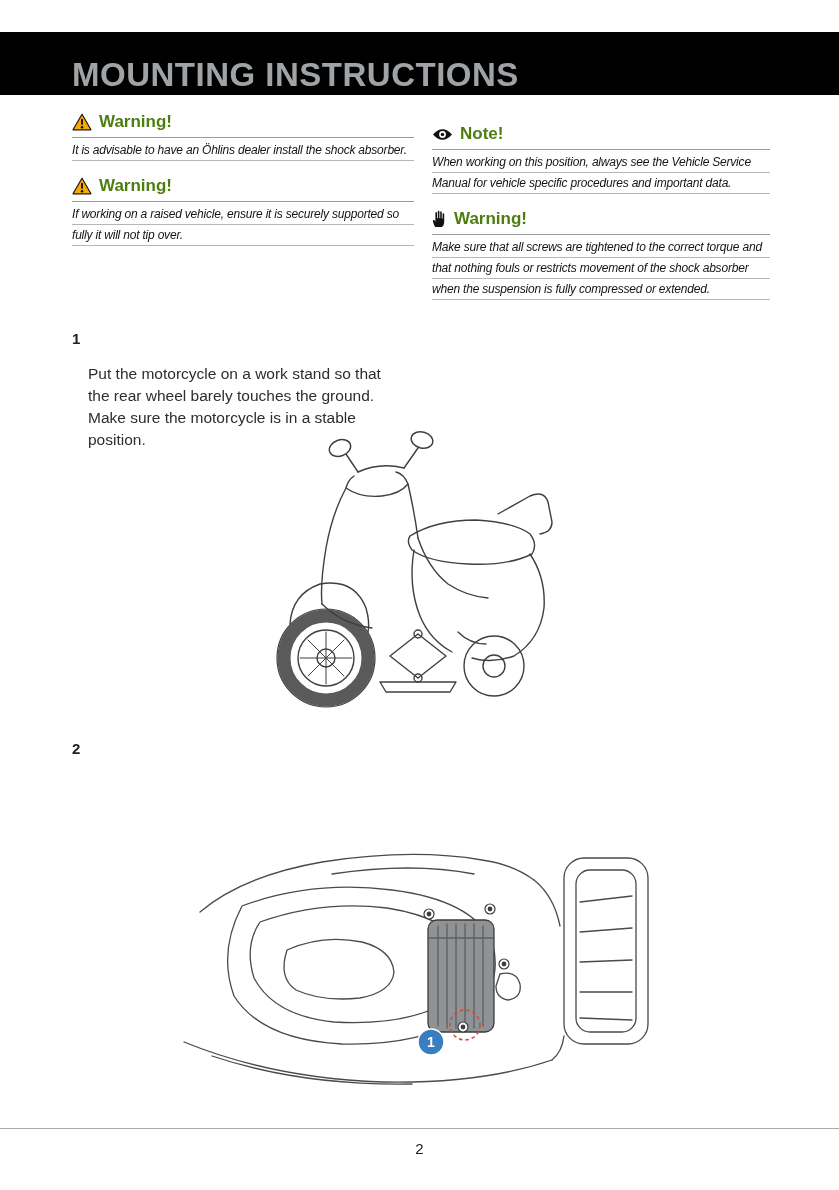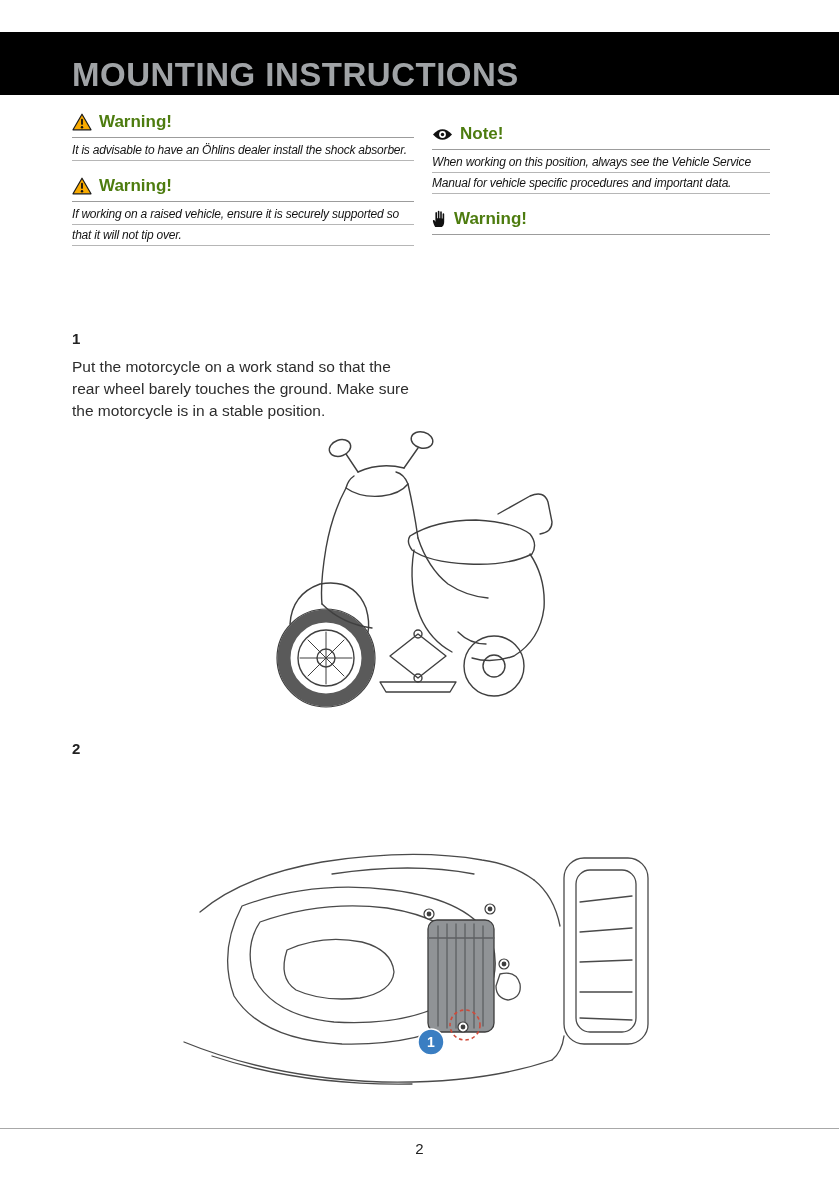--- a/index.html
+++ b/index.html
@@ -50,21 +50,21 @@
     color: #141414;
     background-image: repeating-linear-gradient(to bottom,
       transparent 0px, transparent 20px, #b6b6b6 20px, #b6b6b6 21px);
   }
 
   
   .step { position: absolute; left: 72px; width: 350px; }
   #step1 { top: 330px; }
   #step2 { top: 740px; }
   .step-number { font-weight: 700; font-size: 15px; color: #222; margin-bottom: 9px; }
-  .step-text { margin: 0; font-size: 15.5px; line-height: 22px; color: #2d2d2d; }
+  .step-text { margin: 16px; font-size: 15.5px; line-height: 22px; color: #2d2d2d; }
 
   
   .illus-scooter { position: absolute; left: 262px; top: 418px; }
   .illus-seat    { position: absolute; left: 182px; top: 846px; }
 
   
   .footer-rule {
     position: absolute; left: 0; top: 1128px;
     width: 839px; border-top: 1px solid #a8a8a8;
   }
@@ -100,21 +100,21 @@
 
       <div class="notice">
         <div class="notice-head">
           <svg width="20" height="18" viewBox="0 0 20 18">
             <path d="M10 1.2 L19 16.8 L1 16.8 Z" fill="#f8aa00" stroke="#1a1a1a" stroke-width="1.2" stroke-linejoin="round"></path>
             <rect x="9.1" y="5.8" width="1.8" height="6" rx="0.9" fill="#111"></rect>
             <circle cx="10" cy="14.3" r="1.2" fill="#111"></circle>
           </svg>
           <span class="notice-label">Warning!</span>
         </div>
-        <p class="notice-text">If working on a raised vehicle, ensure it is securely supported so that it will not tip over.</p>
+        <p class="notice-text">If working on a raised vehicle, ensure it is securely supported so fully it will not tip over.</p>
       </div>
 
     </div>
 
     <div class="col-right">
 
       <div class="notice">
         <div class="notice-head">
           <svg width="21" height="13" viewBox="0 0 21 13">
             <path d="M1 6.5 Q10.5 -4 20 6.5 Q10.5 17 1 6.5 Z" fill="#111"></path>
@@ -126,20 +126,21 @@
         <p class="notice-text">When working on this position, always see the Vehicle Service Manual for vehicle specific procedures and important data.</p>
       </div>
 
       <div class="notice">
         <div class="notice-head">
           <svg width="15" height="18" viewBox="0 0 15 18">
             <path fill="#111" d="M3.2 17 C2.2 15.6 1.3 13.2 0.9 11.2 C0.7 10.1 2.0 9.6 2.6 10.5 L3.4 11.8 L3.4 3.0 C3.4 1.8 5.0 1.8 5.0 3.0 L5.0 8.2 L5.8 8.2 L5.8 1.6 C5.8 0.4 7.4 0.4 7.4 1.6 L7.4 8.2 L8.2 8.2 L8.2 2.2 C8.2 1.0 9.8 1.0 9.8 2.2 L9.8 8.4 L10.6 8.4 L10.6 4.0 C10.6 2.9 12.2 2.9 12.2 4.0 L12.2 11.5 C12.2 14.5 11.0 17 9.2 17 Z"></path>
           </svg>
           <span class="notice-label">Warning!</span>
         </div>
+        <p class="notice-text">Make sure that all screws are tightened to the correct torque and that nothing fouls or restricts movement of the shock absorber when the suspension is fully compressed or extended.</p>
       </div>
 
     </div>
   </div>
 
   <div class="step" id="step1">
     <div class="step-number">1</div>
     <p class="step-text">Put the motorcycle on a work stand so that the rear wheel barely touches the ground. Make sure the motorcycle is in a stable position.</p>
   </div>
 

